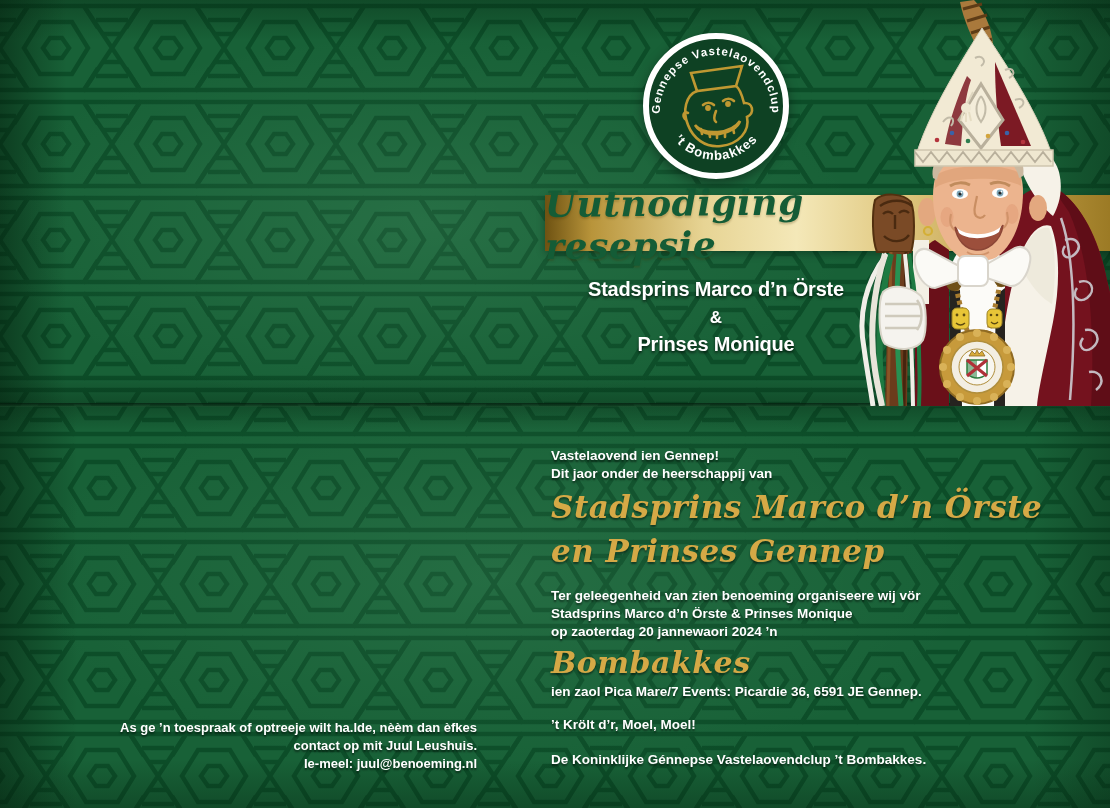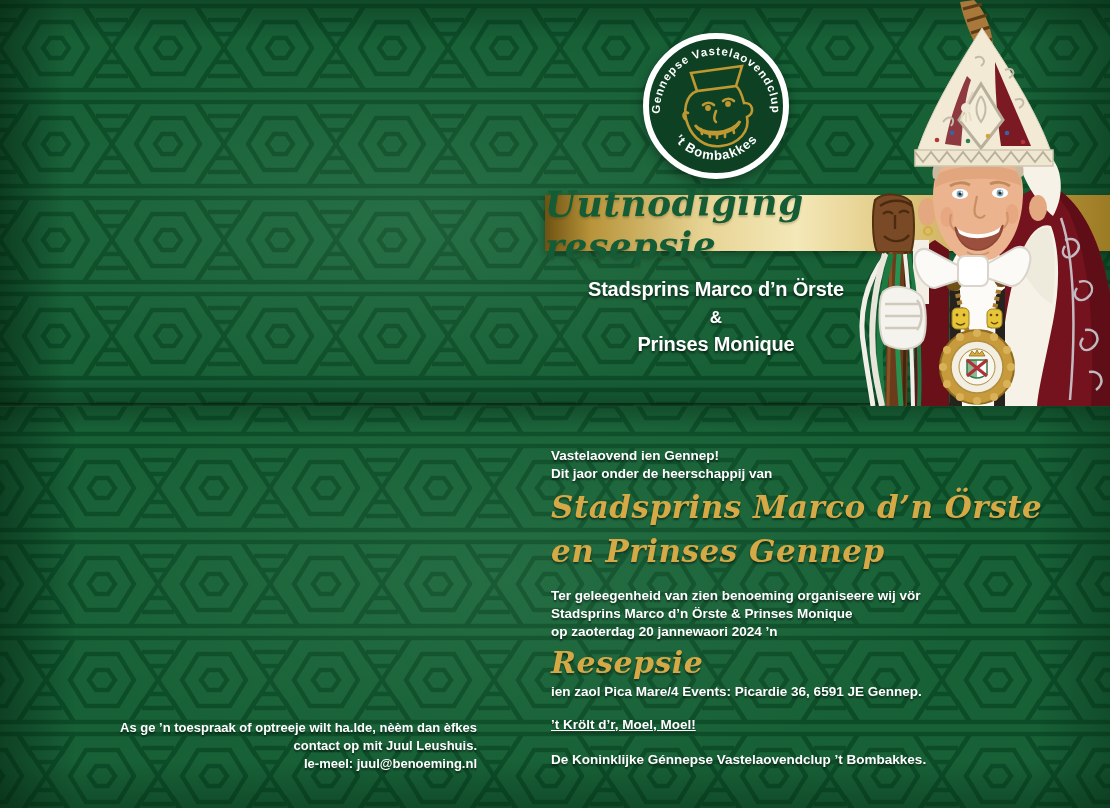--- a/index.html
+++ b/index.html
@@ -64,21 +64,21 @@
   .t-sm{font-size:13.5px;line-height:18px;font-weight:bold;
     text-shadow:0 2px 2px rgba(0,0,0,.55);}
   .script-gold{
     font-family:"DejaVu Serif", serif;font-style:italic;font-weight:bold;
     color:#d5a946;text-shadow:0 2px 2px rgba(0,0,0,.45);letter-spacing:.5px;
   }
   .script-lg{font-size:31px;line-height:40px;margin-top:4px;}
   .script-md{font-size:30px;line-height:34px;margin-top:5px;}
   .para{margin-top:16px;}
   .venue{margin-top:3px;}
-  .slogan{margin-top:15px;text-decoration:underline;}
+  .slogan{margin-top:15px;}
   .signature{margin-top:17px;}
 
   
   .contact{left:30px;top:719px;width:447px;text-align:right;color:#fff;
     font-size:13px;line-height:18px;font-weight:bold;
     text-shadow:0 2px 2px rgba(0,0,0,.55);}
 
   
   .logo{left:643px;top:33px;width:146px;height:146px;filter:drop-shadow(0 4px 6px rgba(0,0,0,.40));}
   .logo text{font-family:"Liberation Sans", sans-serif;font-weight:bold;fill:#ffffff;}
@@ -335,23 +335,23 @@
 <div class="abs invite">
   <div class="t-sm">Vastelaovend ien Gennep!</div>
   <div class="t-sm">Dit jaor onder de heerschappij van</div>
   <div class="script-gold script-lg">Stadsprins Marco d’n Örste</div>
   <div class="script-gold script-lg">en Prinses Gennep</div>
   <div class="para">
     <div class="t-sm">Ter geleegenheid van zien benoeming organiseere wij vör</div>
     <div class="t-sm">Stadsprins Marco d’n Örste &amp; Prinses Monique</div>
     <div class="t-sm">op zaoterdag 20 jannewaori 2024 ’n</div>
   </div>
-  <div class="script-gold script-md">Resepsie</div>
+  <div class="script-gold script-md">Bombakkes</div>
   <div class="venue">
-    <div class="t-sm">ien zaol Pica Mare/4 Events: Picardie 36, 6591 JE Gennep.</div>
+    <div class="t-sm">ien zaol Pica Mare/7 Events: Picardie 36, 6591 JE Gennep.</div>
   </div>
   <div class="t-sm slogan">’t Krölt d’r, Moel, Moel!</div>
   <div class="t-sm signature">De Koninklijke Génnepse Vastelaovendclup ’t Bombakkes.</div>
 </div>
 
 <div class="abs contact">
   <div>As ge ’n toespraak of optreeje wilt ha.lde, nèèm dan èfkes</div>
   <div>contact op mit Juul Leushuis.</div>
   <div>Ie-meel: juul@benoeming.nl</div>
 </div>

